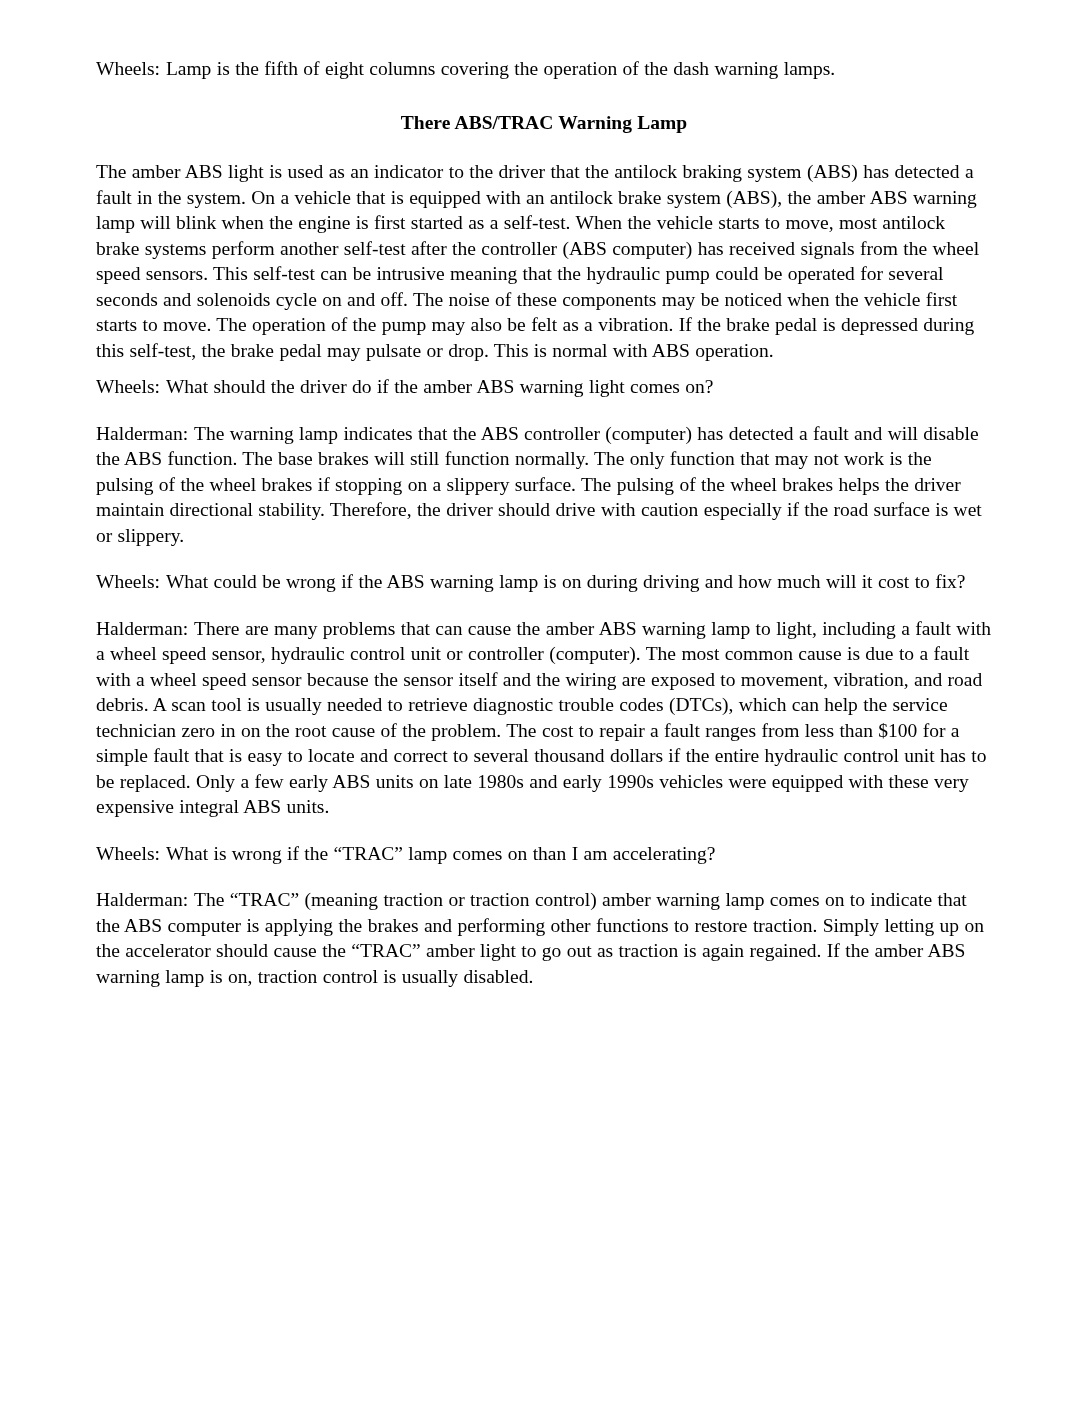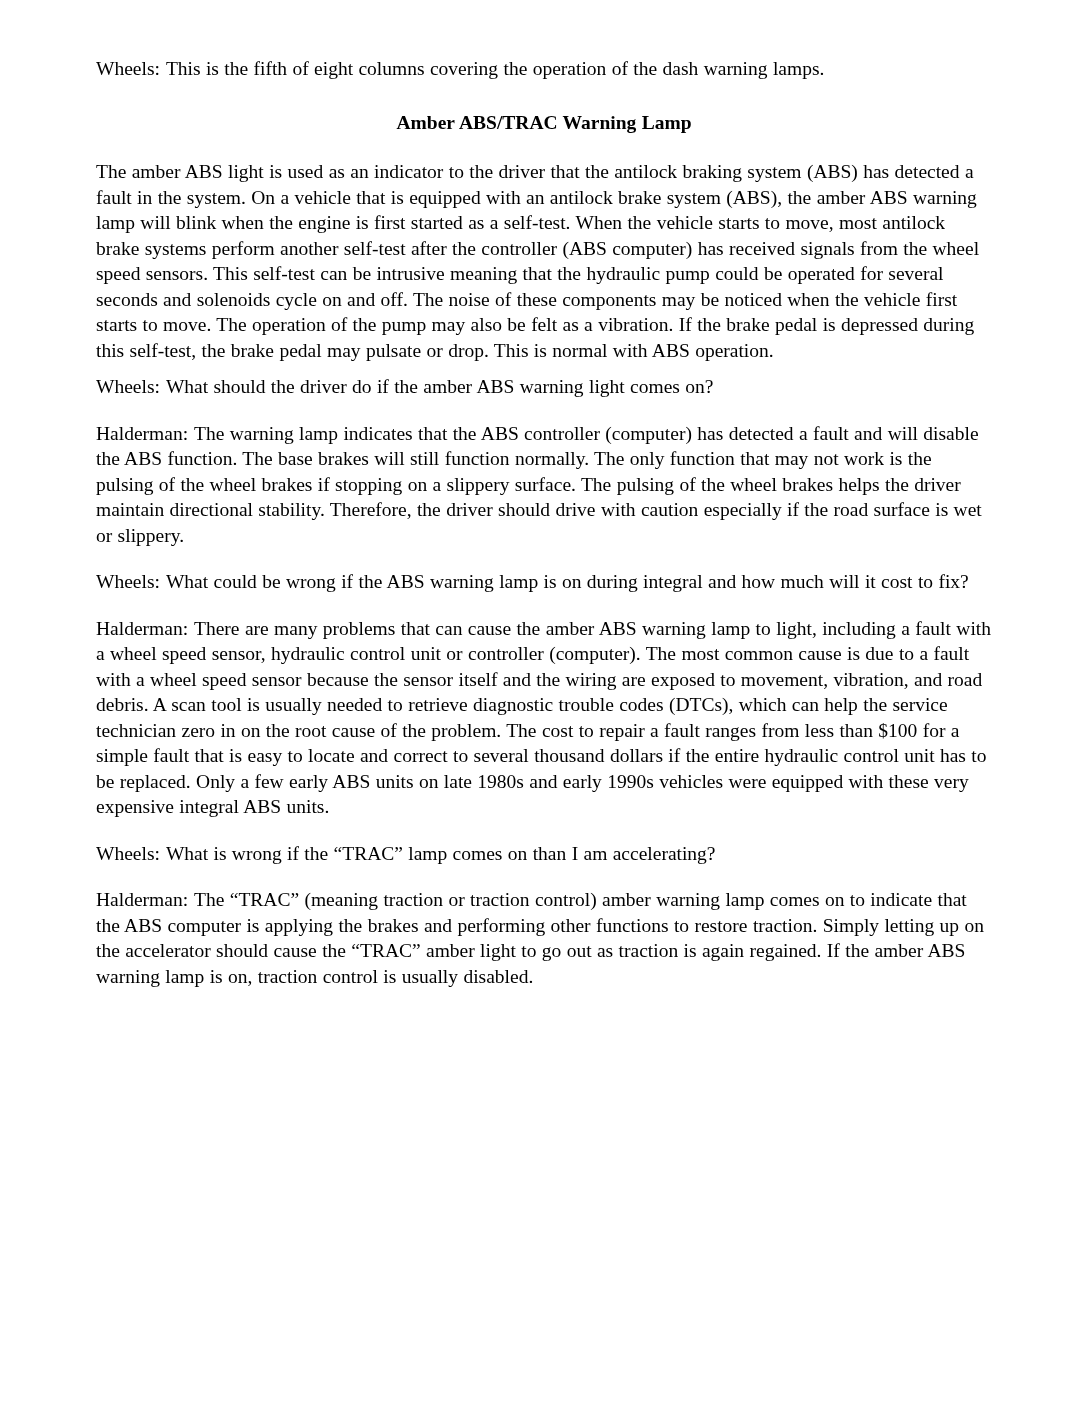--- a/index.html
+++ b/index.html
@@ -53,39 +53,39 @@
     margin-bottom: 28px;
   }
 </style>
 </head>
 <body>
 
 <div class="page">
   <div class="doc-body">
 
     <p class="first-line">
-      <span class="speaker">Wheels:</span><span class="gap"></span><span>This is the fifth of eight columns covering the operation of the dash warning lamps.</span>
+      <span class="speaker">Wheels:</span><span class="gap"></span><span>Lamp is the fifth of eight columns covering the operation of the dash warning lamps.</span>
     </p>
 
-    <p class="title">Amber ABS/TRAC Warning Lamp</p>
+    <p class="title">There ABS/TRAC Warning Lamp</p>
 
     <p class="intro-para">
       <span>The amber ABS light is used as an indicator to the driver that the antilock braking system (ABS) has detected a fault in the system.  On a vehicle that is equipped with an antilock brake system (ABS), the amber ABS warning lamp will blink when the engine is first started as a self-test.  When the vehicle starts to move, most antilock brake systems perform another self-test after the controller (ABS computer) has received signals from the wheel speed sensors.  This self-test can be intrusive meaning that the hydraulic pump could be operated for several seconds and solenoids cycle on and off.  The noise of these components may be noticed when the vehicle first starts to move.  The operation of the pump may also be felt as a vibration.  If the brake pedal is depressed during this self-test, the brake pedal may pulsate or drop.  This is normal with ABS operation.</span>
     </p>
 
     <p>
       <span class="speaker">Wheels:</span><span class="gap"></span><span>What should the driver do if the amber ABS warning light comes on?</span>
     </p>
 
     <p>
       <span class="speaker">Halderman:</span><span class="gap"></span><span>The warning lamp indicates that the ABS controller (computer) has detected a fault and will disable the ABS function.  The base brakes will still function normally.  The only function that may not work is the pulsing of the wheel brakes if stopping on a slippery surface.  The pulsing of the wheel brakes helps the driver maintain directional stability.  Therefore, the driver should drive with caution especially if the road surface is wet or slippery.</span>
     </p>
 
     <p>
-      <span class="speaker">Wheels:</span><span class="gap"></span><span>What could be wrong if the ABS warning lamp is on during integral and how much will it cost to fix?</span>
+      <span class="speaker">Wheels:</span><span class="gap"></span><span>What could be wrong if the ABS warning lamp is on during driving and how much will it cost to fix?</span>
     </p>
 
     <p>
       <span class="speaker">Halderman:</span><span class="gap"></span><span>There are many problems that can cause the amber ABS warning lamp to light, including a fault with a wheel speed sensor, hydraulic control unit or controller (computer).  The most common cause is due to a fault with a wheel speed sensor because the sensor itself and the wiring are exposed to movement, vibration, and road debris.  A scan tool is usually needed to retrieve diagnostic trouble codes (DTCs), which can help the service technician zero in on the root cause of the problem.  The cost to repair a fault ranges from less than $100 for a simple fault that is easy to locate and correct to several thousand dollars if the entire hydraulic control unit has to be replaced.  Only a few early ABS units on late 1980s and early 1990s vehicles were equipped with these very expensive integral ABS units.</span>
     </p>
 
     <p>
       <span class="speaker">Wheels:</span><span class="gap"></span><span>What is wrong if the “TRAC” lamp comes on than I am accelerating?</span>
     </p>
 

